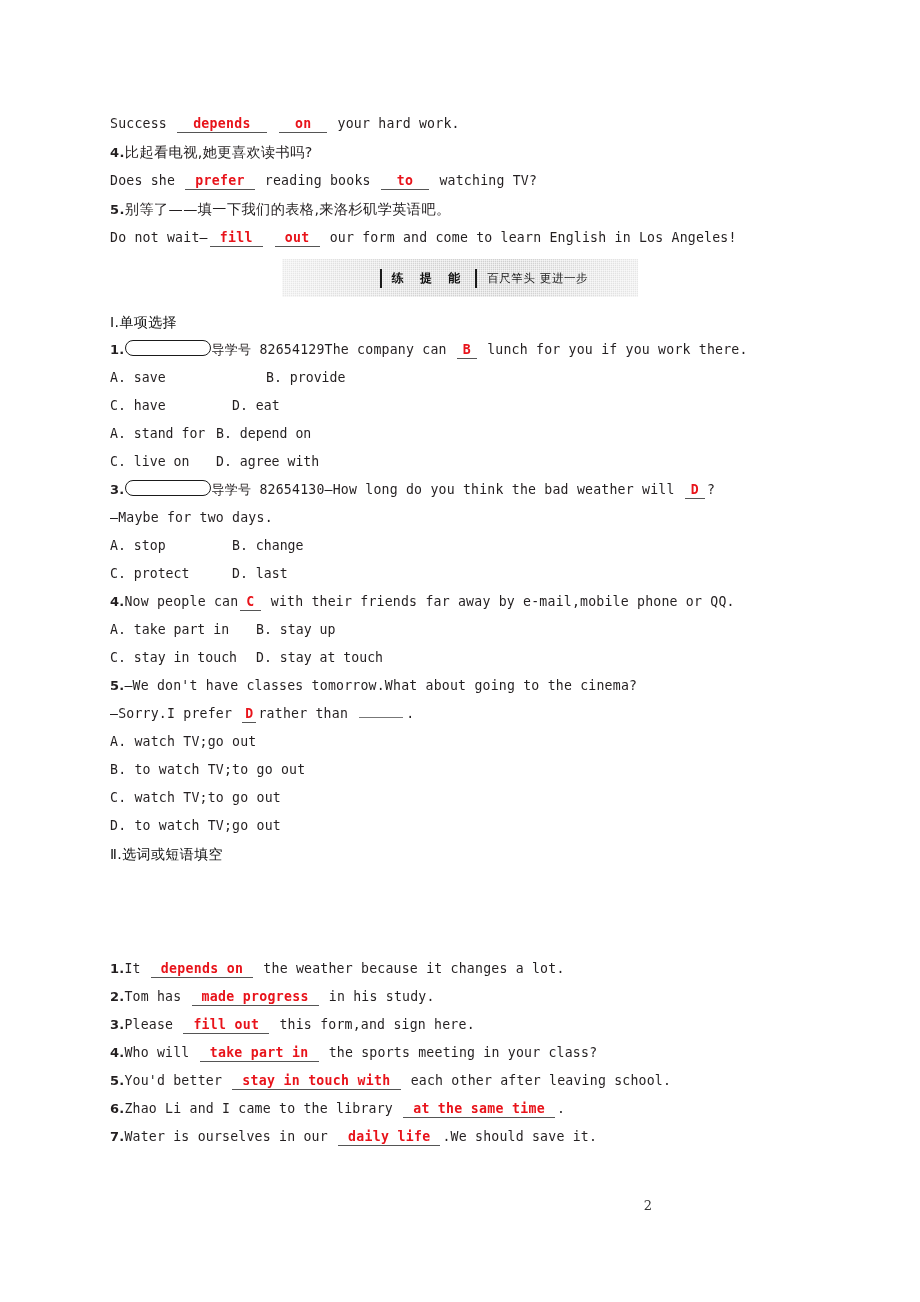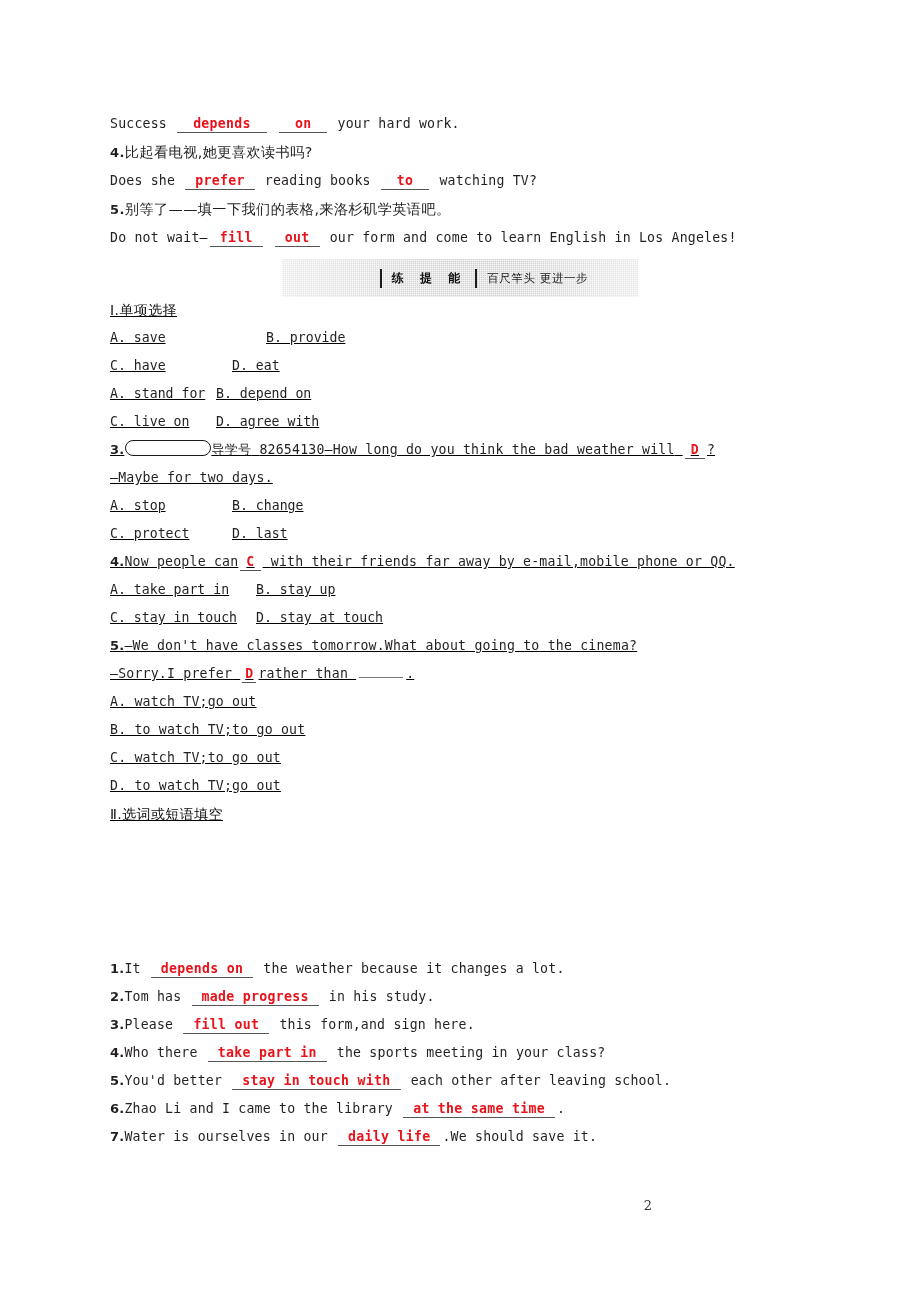--- a/index.html
+++ b/index.html
@@ -219,24 +219,29 @@
 
   <div class="banner">
     <div class="banner-inner">
       <span class="bar"></span>
       <span class="banner-title">练 提 能</span>
       <span class="bar"></span>
       <span class="banner-sub">百尺竿头  更进一步</span>
     </div>
   </div>
 
-  <div style="position:absolute;left:110px;top:296px;width:712px;text-decoration:underline;">
+  <div style="position:absolute;left:110px;top:308px;width:712px;">
 
     <div class="sec-head">Ⅰ.单项选择</div>
 
+    <div class="line">
+      <span class="num">1.</span><span class="oval"></span><span class="daohao">导学号</span> <span>82654129</span><span>The company can</span>
+      <span class="ans thin">B</span>
+      <span>lunch for you if you work there.</span>
+    </div>
     <div class="choices">
       <span class="c1" style="width:156px">A. save</span>
       <span>B. provide</span>
     </div>
     <div class="choices">
       <span class="c1" style="width:122px">C. have</span>
       <span>D. eat</span>
     </div>
 
     <div class="choices">
@@ -306,21 +311,21 @@
       <span>in his study.</span>
     </div>
 
     <div class="line">
       <span class="num">3.</span><span>Please</span>
       <span class="ans mid">fill out</span>
       <span>this form,and sign here.</span>
     </div>
 
     <div class="line">
-      <span class="num">4.</span><span>Who there</span>
+      <span class="num">4.</span><span>Who will</span>
       <span class="ans mid">take part in</span>
       <span>the sports meeting in your class?</span>
     </div>
 
     <div class="line">
       <span class="num">5.</span><span>You'd better</span>
       <span class="ans mid">stay in touch with</span>
       <span>each other after leaving school.</span>
     </div>
 

